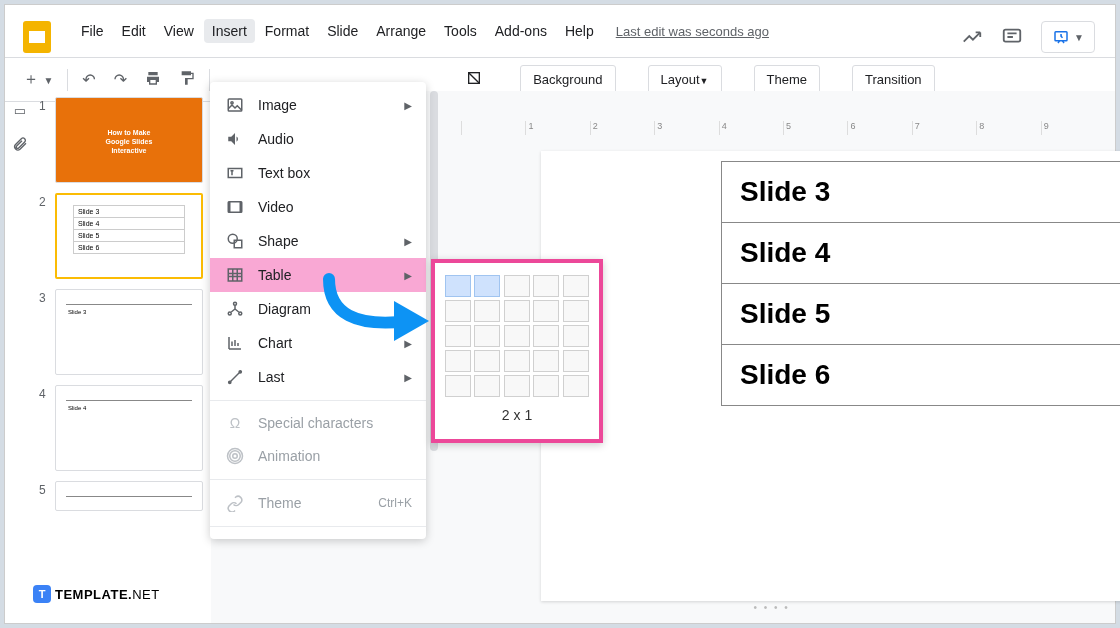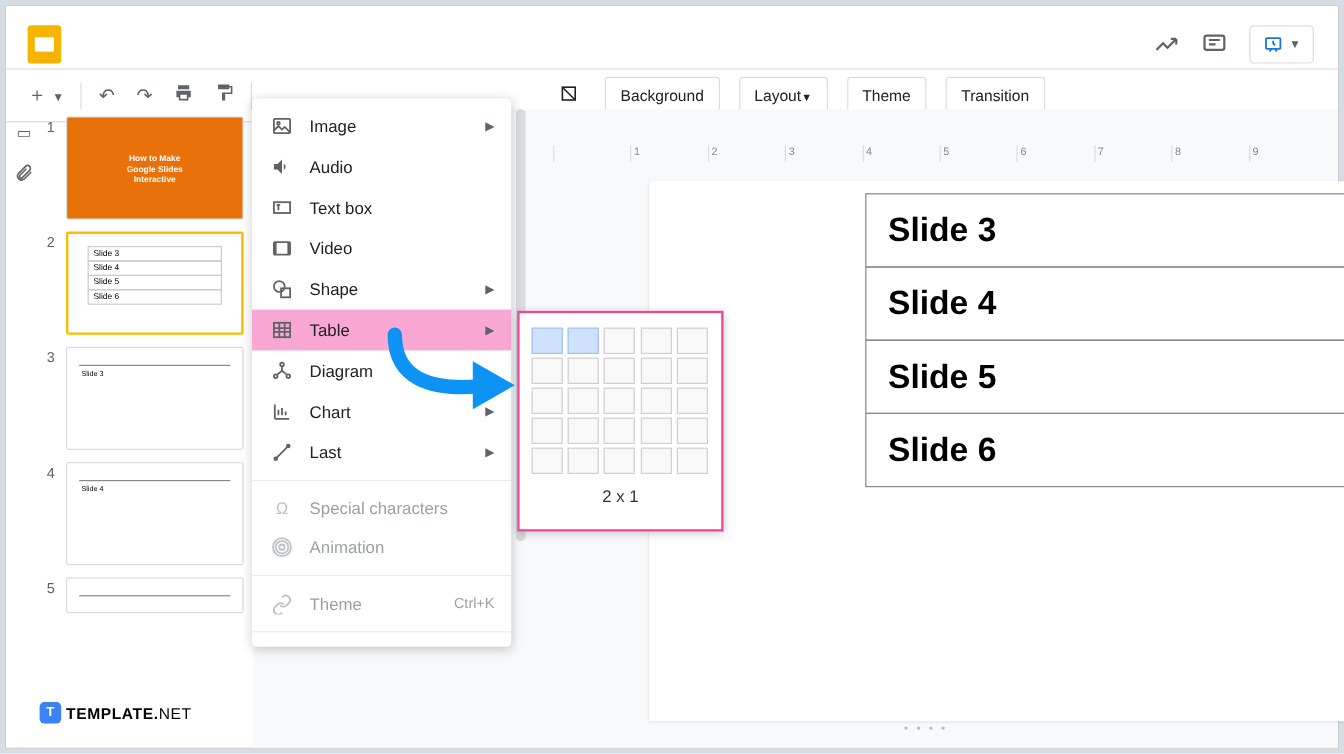--- a/index.html
+++ b/index.html
@@ -45,21 +45,21 @@
 .dd-shortcut { color: #9aa0a6; font-size: 12px; }
 .dd-sep { height: 1px; background: #e8eaed; margin: 6px 0; }
 .canvas-area { flex: 1; position: relative; background: #f8f9fa; }
 .ct-btn { padding: 6px 12px; font-size: 13px; color: #202124; border: 1px solid #dadce0; border-radius: 3px; margin-right: 8px; background: #fff; cursor: pointer; }
 .ct-btn.icononly { border: none; padding: 6px; }
 .ruler { position: absolute; left: 250px; right: 10px; top: 30px; height: 14px; display: flex; font-size: 9px; color: #888; }
 .ruler span { flex: 1; text-align: left; border-left: 1px solid #ddd; padding-left: 2px; }
 .canvas { position: absolute; left: 330px; top: 60px; width: 690px; height: 450px; background: #fff; box-shadow: 0 1px 3px rgba(0,0,0,.15); }
 .slide-table { position: absolute; left: 180px; top: 10px; width: 420px; }
 .slide-row { border: 1px solid #888; padding: 14px 18px; font-size: 28px; font-weight: bold; font-family: 'Arial Black', sans-serif; margin-bottom: -1px; }
-.table-popup { position: absolute; left: 426px; top: 254px; width: 172px; height: 184px; background: #fff; border: 2px solid #ec4899; z-index: 20; box-shadow: 0 2px 8px rgba(0,0,0,.2); padding: 12px 10px 8px; }
+.table-popup { position: absolute; left: 426px; top: 254px; width: 172px; height: 184px; background: #fff; border: 4px solid #ec4899; z-index: 20; box-shadow: 0 2px 8px rgba(0,0,0,.2); padding: 12px 10px 8px; }
 .grid { display: grid; grid-template-columns: repeat(5, 1fr); gap: 3px; }
 .cell { width: 26px; height: 22px; border: 1px solid #d0d0d0; background: #f8f8f8; }
 .cell.hl { background: #cfe2fd; border-color: #a0c4f0; }
 .grid-label { text-align: center; font-size: 14px; color: #333; margin-top: 10px; }
 .arrow { position: absolute; left: 314px; top: 266px; z-index: 25; }
 .scrollbar { position: absolute; right: 2px; top: 86px; width: 8px; height: 420px; }
 .scroll-thumb { width: 8px; height: 360px; background: #dadce0; border-radius: 4px; }
 .watermark { position: absolute; left: 28px; bottom: 20px; display: flex; align-items: center; gap: 4px; }
 .wm-icon { width: 18px; height: 18px; background: #3b82f6; border-radius: 4px; color: #fff; font-size: 11px; font-weight: bold; display: flex; align-items: center; justify-content: center; }
 .wm-text { font-size: 13px; font-weight: bold; letter-spacing: 0.5px; }
@@ -69,20 +69,33 @@
 </head>
 <body>
 
 <div class="frame">
   <div class="hdr">
     <svg class="logo" viewBox="0 0 40 40">
         <rect x="6" y="4" width="28" height="32" rx="3" fill="#f4b400"></rect>
         <rect x="12" y="14" width="16" height="12" fill="#fff"></rect>
       </svg>
     <div class="title-area">
+      <div class="menubar" id="menubar">
+          <span class="menu-item">File</span>
+          <span class="menu-item">Edit</span>
+          <span class="menu-item">View</span>
+          <span class="menu-item active">Insert</span>
+          <span class="menu-item">Format</span>
+          <span class="menu-item">Slide</span>
+          <span class="menu-item">Arrange</span>
+          <span class="menu-item">Tools</span>
+          <span class="menu-item">Add-ons</span>
+          <span class="menu-item">Help</span>
+          <span class="last-edit">Last edit was seconds ago</span>
+        </div>
     </div>
     <div class="hdr-right">
       <svg width="22" height="22" viewBox="0 0 24 24" fill="none" stroke="currentColor" stroke-width="2">
           <path d="M3 17l6-6 4 4 8-8"></path>
           <path d="M21 7h-5m5 0v5"></path>
         </svg>
       <svg width="22" height="22" viewBox="0 0 24 24" fill="none" stroke="currentColor" stroke-width="2">
           <rect x="3" y="4" width="18" height="13" rx="2"></rect>
           <path d="M7 8h10M7 12h6"></path>
         </svg>
@@ -102,21 +115,21 @@
     <span class="divider"></span>
     <span class="tool-btn">↶</span>
     <span class="tool-btn">↷</span>
     <span class="tool-btn"><svg width="16" height="16" viewBox="0 0 24 24" fill="currentColor">
           <path d="M19 8H5V3h14v5zm2 2v8h-3v4H6v-4H3v-8h18zM8 20h8v-5H8v5z"></path>
         </svg></span>
     <span class="tool-btn"><svg width="16" height="16" viewBox="0 0 24 24" fill="currentColor">
           <path d="M18 4V2H4v6h14V6h2v6H9v10h4V14h9V4z"></path>
         </svg></span>
     <span class="divider"></span>
-    <div style="position:relative;left:240px;display:flex;gap:8px;">
+    <div style="position:relative;left:240px;display:flex;gap:24px;align-items:center">
       <span class="tool-btn ct-btn icononly"><svg width="16" height="16" viewBox="0 0 24 24" fill="none" stroke="currentColor" stroke-width="2">
             <rect x="4" y="4" width="16" height="16"></rect>
             <path d="M4 4l16 16"></path>
           </svg></span>
       <button class="ct-btn">Background</button>
       <button class="ct-btn"><span>Layout</span><span style="font-size:9px">▼</span></button>
       <button class="ct-btn">Theme</button>
       <button class="ct-btn">Transition</button>
     </div>
   </div>

